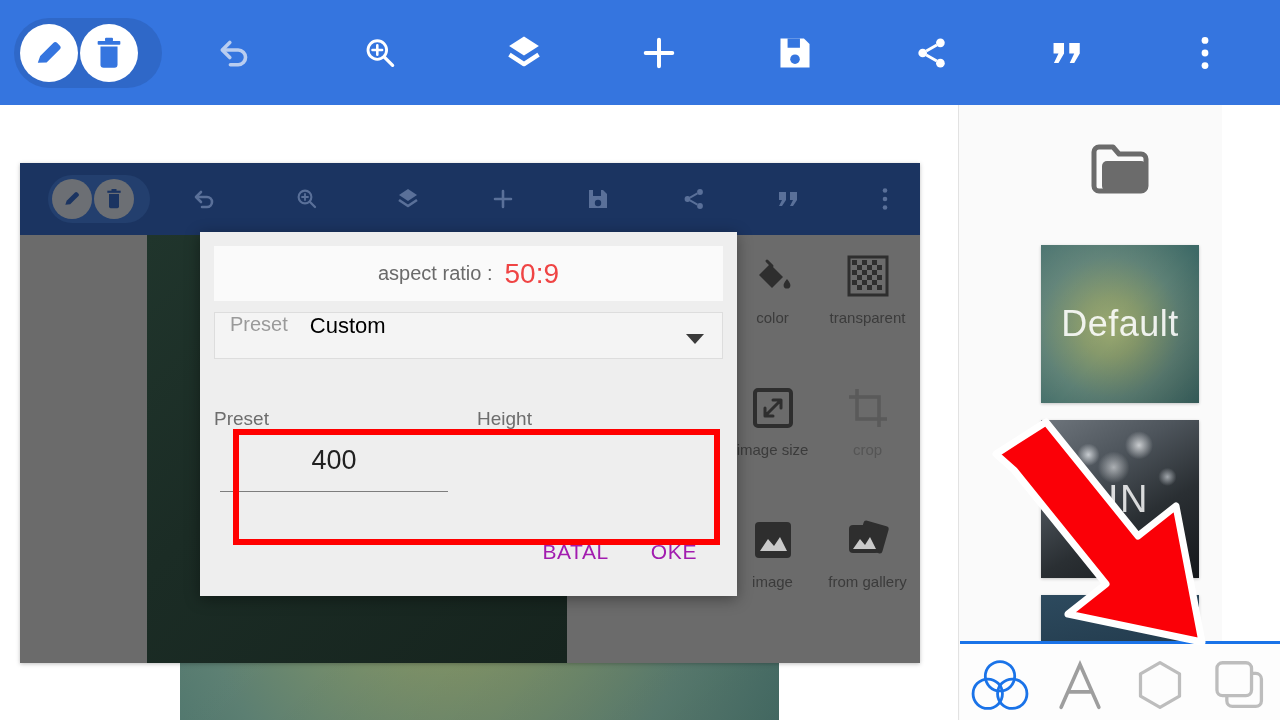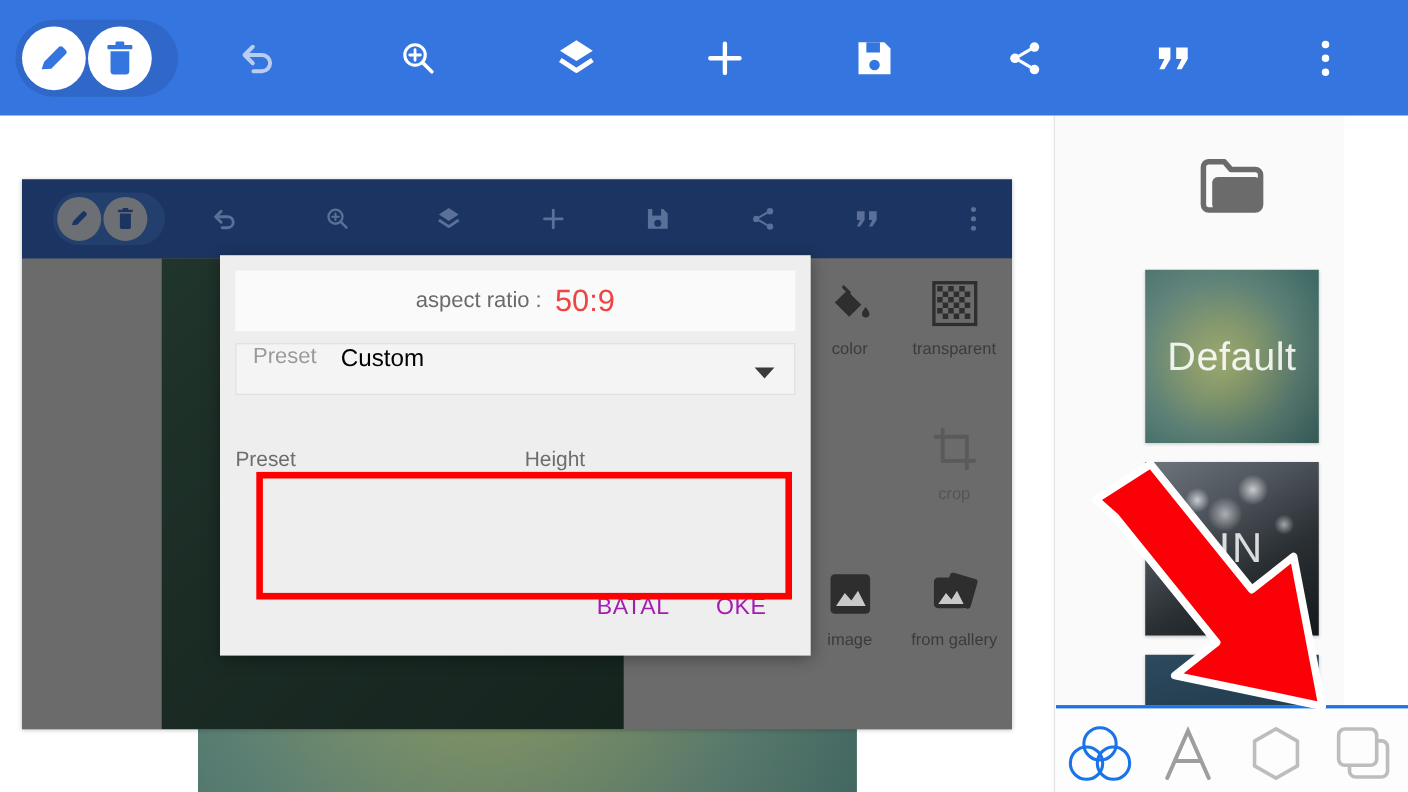--- a/index.html
+++ b/index.html
@@ -371,20 +371,29 @@
                 <rect x="25" y="25" width="5" height="5"></rect>
               <rect x="10" y="30" width="5" height="5"></rect>
                 <rect x="20" y="30" width="5" height="5"></rect>
                 <rect x="30" y="30" width="5" height="5"></rect>
             </g>
           </svg>
         </div>
         <div class="rp-lbl">transparent</div>
       </div>
 
+      <div class="rp-cell" style="left:10px; top:140px;">
+        <div class="rp-ico">
+          <svg width="42" height="42" viewBox="0 0 42 42">
+              <rect x="3" y="3" width="36" height="36" rx="3" fill="none" stroke="#2e2e2e" stroke-width="4"></rect>
+              <path d="M13 29 L29 13 M29 13 h-8 M29 13 v8 M13 29 h8 M13 29 v-8" stroke="#2e2e2e" stroke-width="3" stroke-linecap="round" stroke-linejoin="round"></path>
+            </svg>
+        </div>
+        <div class="rp-lbl">image size</div>
+      </div>
       <div class="rp-cell" style="left:105px; top:140px;">
         <div class="rp-ico">
           <svg width="42" height="42" viewBox="0 0 42 42">
               <path d="M10 2 V32 H40" fill="none" stroke="#5a5a5a" stroke-width="3.5"></path>
               <path d="M2 10 H32 V40" fill="none" stroke="#5a5a5a" stroke-width="3.5"></path>
             </svg>
         </div>
         <div class="rp-lbl dim">crop</div>
       </div>
 
@@ -418,20 +427,24 @@
 
       <div class="preset-box">
         <span class="preset-label">Preset</span>
         <span class="preset-value">Custom</span>
         <span class="caret"></span>
       </div>
 
       <div class="field-label fl-w">Preset</div>
       <div class="field-label fl-h">Height</div>
 
+      <div class="field f-w">
+        <input type="text" value="400" style="">
+        <div class="underline"></div>
+      </div>
 
 
       <div class="dlg-actions">
         <button class="dlg-btn">BATAL</button>
         <button class="dlg-btn">OKE</button>
       </div>
     </div>
   </div>
 
   <div class="redbox"></div>

